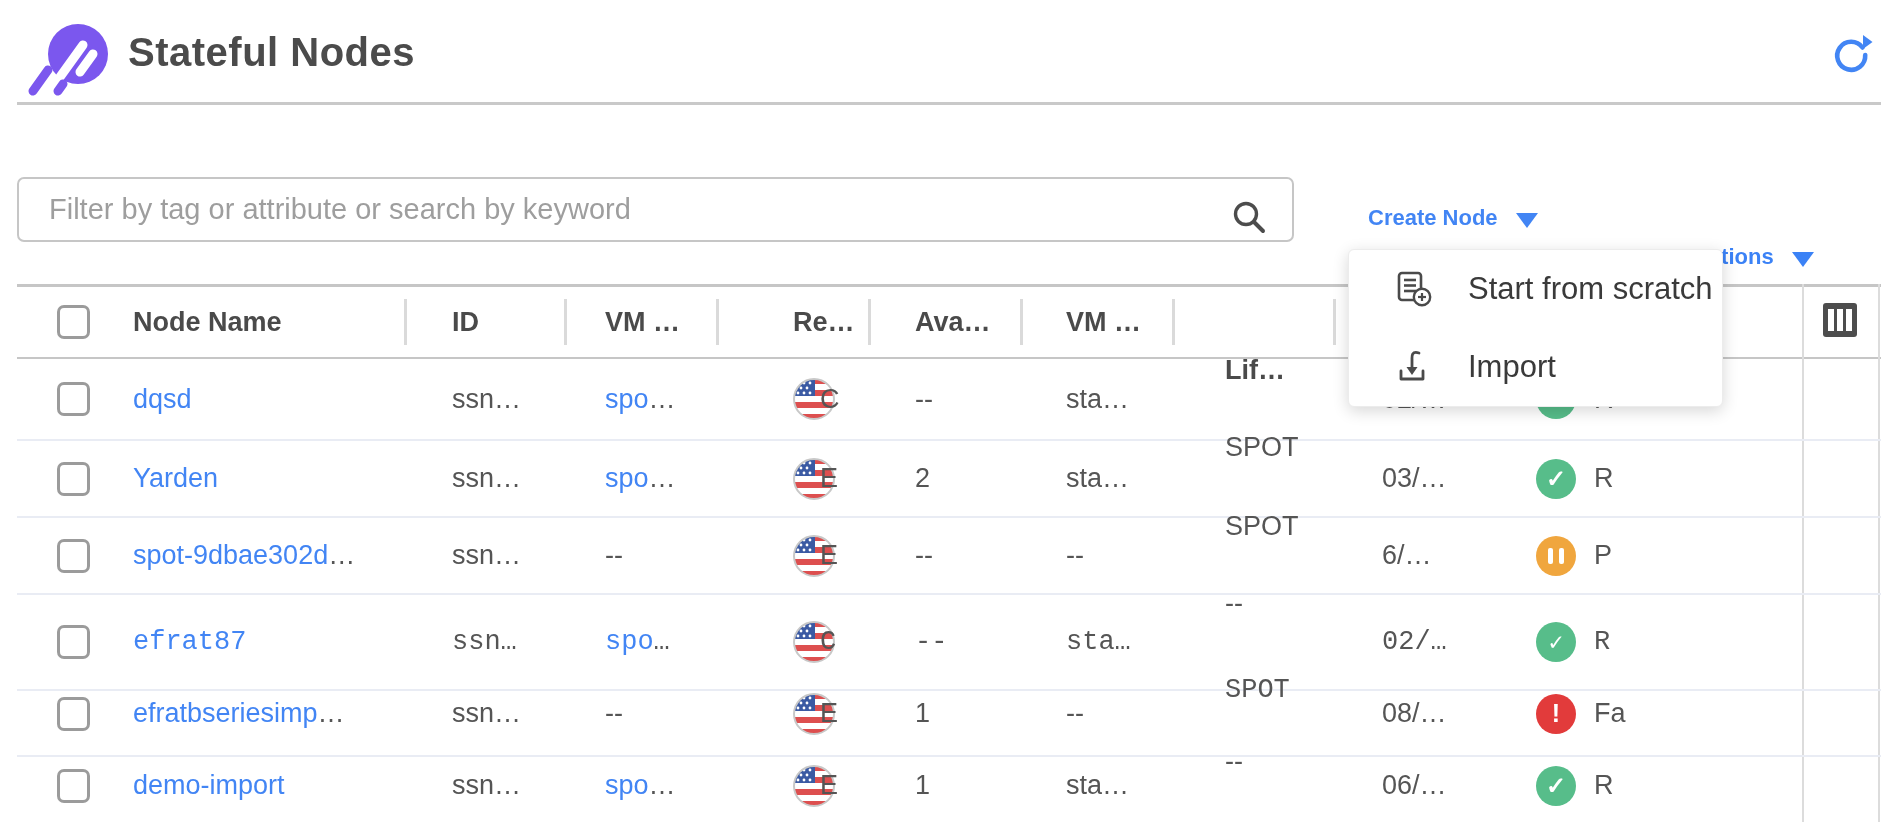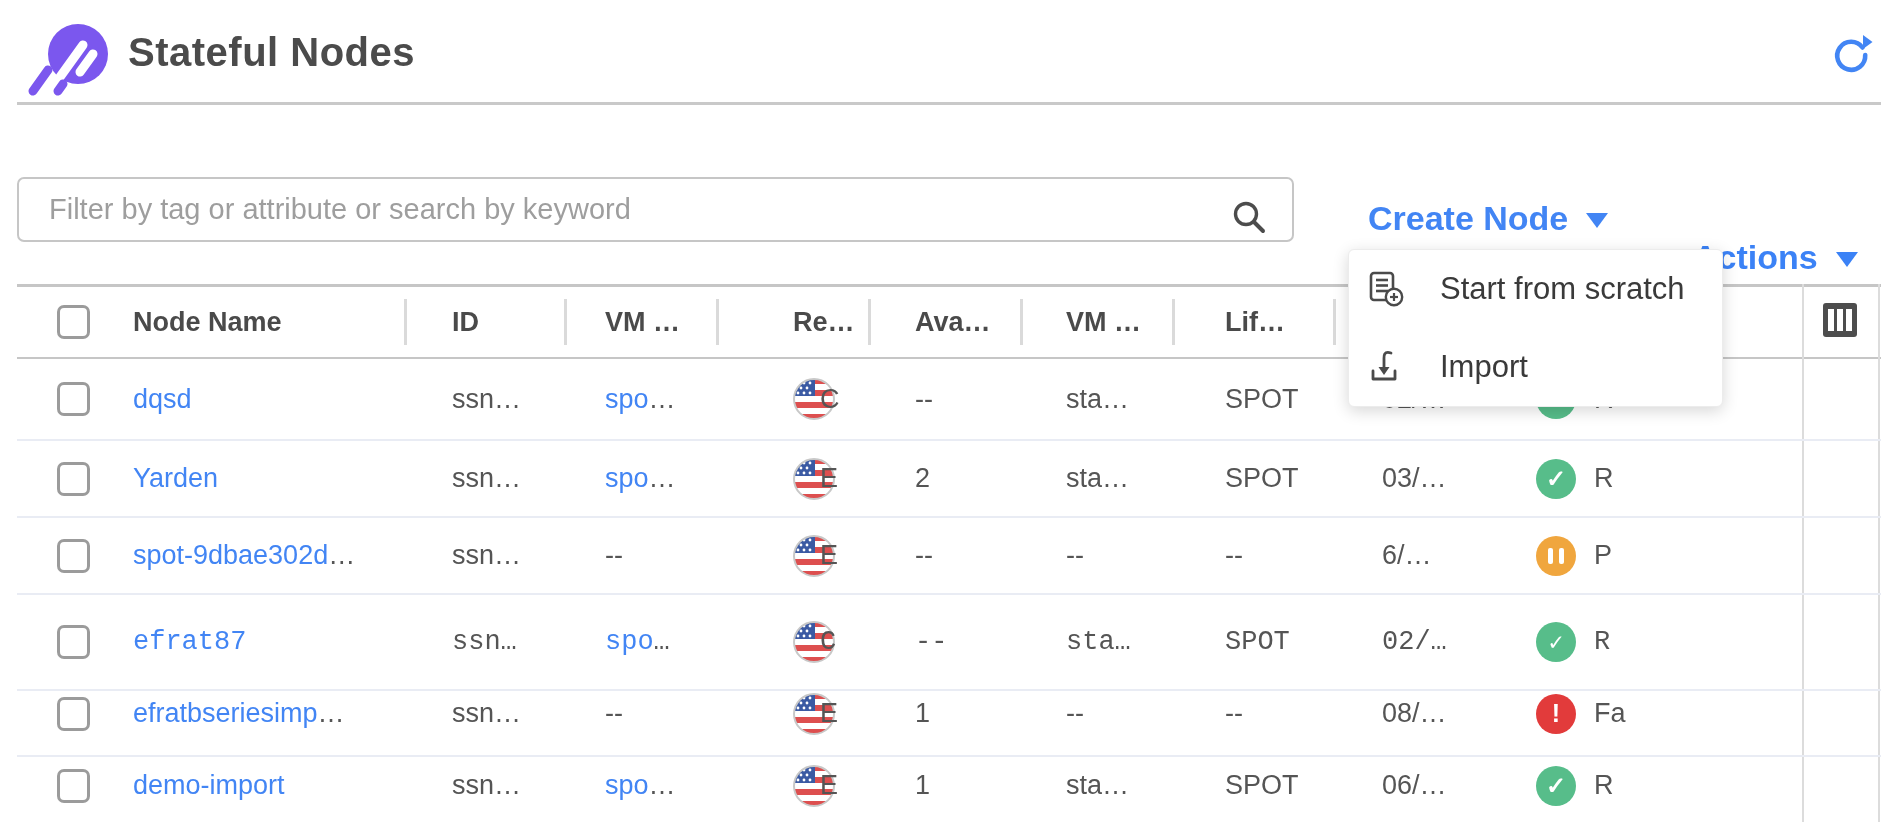--- a/index.html
+++ b/index.html
@@ -13,50 +13,50 @@
   .header-divider{left:17px;top:102px;width:1864px;height:3px;background:#c9c9c9;}
 
   
   .filter-wrap{left:17px;top:177px;width:1277px;height:65px;border:2px solid #c6c6c6;border-radius:7px;
                box-sizing:border-box;background:#fff;}
   .filter-input{position:absolute;left:0;top:0;width:100%;height:100%;border:none;outline:none;background:transparent;
                 font-family:"Liberation Sans",sans-serif;font-size:29px;color:#555;padding:0 70px 0 30px;box-sizing:border-box;}
   .filter-input::placeholder{color:#9e9e9e;opacity:1;}
   .search-ic{position:absolute;right:24px;top:19px;}
   .menu-btn{display:flex;align-items:center;gap:18px;background:transparent;border:none;cursor:pointer;
-            font-family:"Liberation Sans",sans-serif;font-size:34px;font-weight:700;padding:0;height:44px;}
+            font-family:"Liberation Sans",sans-serif;font-size:22px;font-weight:700;padding:0;height:44px;}
   .create-btn{left:1368px;top:196px;color:#4285f4;}
   .actions-btn{left:1693px;top:196px;color:#3b82f6;margin-top:39px;}
   .tri-down{width:0;height:0;border-left:11px solid transparent;border-right:11px solid transparent;
             border-top:15px solid currentColor;margin-top:4px;}
 
   
   .dropdown{left:1348px;top:249px;width:373px;height:156px;background:#fff;border:1px solid #ececec;border-radius:6px;
             box-shadow:0 4px 16px rgba(0,0,0,.16);z-index:20;}
-  .dd-item{display:flex;align-items:center;height:78px;padding-left:17px;gap:34px;cursor:pointer;
+  .dd-item{display:flex;align-items:center;height:78px;padding-left:45px;gap:34px;cursor:pointer;
            font-size:31px;color:#3a3a3a;box-sizing:border-box;}
 
   
   .t-topline{left:17px;top:284px;width:1864px;height:3px;background:#c6c6c6;}
   .t-headline{left:17px;top:357px;width:1864px;height:2px;background:#c6c6c6;}
   .v-line{top:284px;width:2px;height:538px;background:#dcdcdc;}
   .thead{left:17px;top:287px;width:1864px;height:70px;}
   .thead .cell{position:absolute;top:0;height:100%;display:flex;align-items:center;
                font-size:27px;font-weight:700;color:#4a4a4a;cursor:pointer;}
   .hsep{position:absolute;top:12px;width:3px;height:46px;background:#dadada;}
   .tbody{left:17px;top:359px;width:1864px;height:463px;text-align:right;}
   .trow{position:absolute;left:0;width:100%;box-sizing:border-box;border-bottom:2px solid #e9ecf4;}
   .trow .cell{position:absolute;top:0;height:100%;display:flex;align-items:center;font-size:27px;color:#555;}
   .cb{display:inline-block;width:33px;height:34px;border:3px solid #9b9b9b;border-radius:7px;background:#fff;
       box-sizing:border-box;cursor:pointer;}
   .lnk{color:#4285f4;cursor:pointer;}
   .dots{color:#555;}
   .c-check{left:40px;} .c-name{left:116px;} .c-id{left:435px;} .c-vm1{left:588px;}
   .c-flag{left:739px;margin-left:37px;} .c-region{left:803px;} .c-az{left:898px;} .c-vm2{left:1049px;}
-  .c-lif{left:1208px;} .c-date{left:1365px;} .c-status{left:1519px;gap:18px;}
+  .c-lif{left:1208px;margin-top:48px;} .c-date{left:1365px;} .c-status{left:1519px;gap:18px;}
   .sticon{width:40px;height:40px;border-radius:50%;display:flex;align-items:center;justify-content:center;flex:0 0 auto;}
   .st-check{background:#57bd8a;} .st-check::before{content:"✓";color:#fff;font-size:24px;font-weight:700;}
   .st-pause{background:#f0a63e;} .st-pause::before,.st-pause::after{content:"";width:5px;height:16px;background:#fff;border-radius:2px;margin:0 3px;}
   .st-error{background:#e23b3b;} .st-error::before{content:"!";color:#fff;font-size:25px;font-weight:700;}
   .colicon-btn{position:absolute;left:1800px;top:11px;width:46px;height:46px;border:none;background:transparent;cursor:pointer;padding:0;}
 </style>
 </head>
 <body>
 
 <div class="page">

